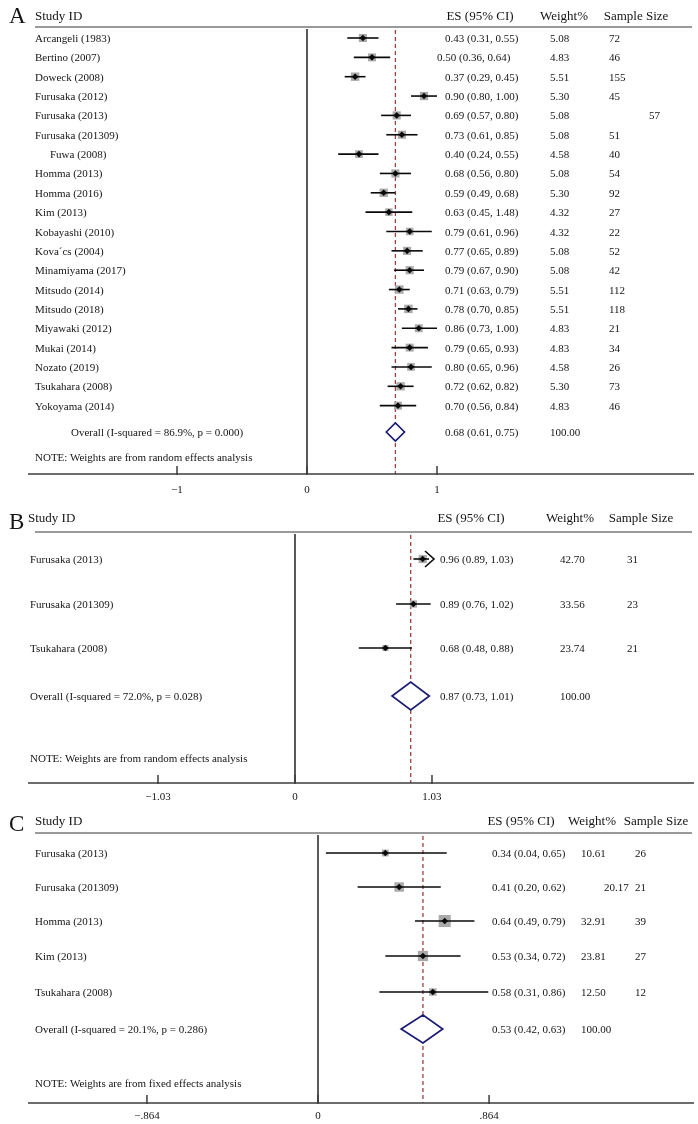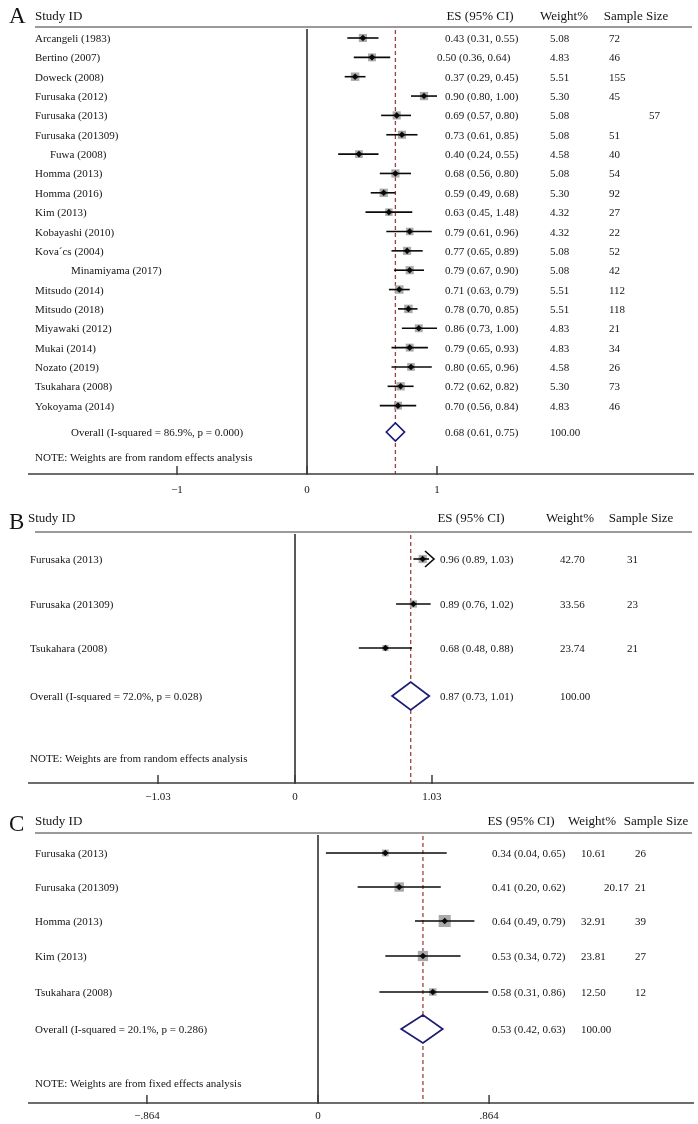--- a/index.html
+++ b/index.html
@@ -177,21 +177,21 @@
     <div class="t" style="left: 550px; top: 212.15px;">4.32</div>
     <div class="t" style="left: 609px; top: 212.15px;">27</div>
     <div class="t" style="left: 35px; top: 231.5px;">Kobayashi (2010)</div>
     <div class="t" style="left: 445px; top: 231.5px;">0.79 (0.61, 0.96)</div>
     <div class="t" style="left: 550px; top: 231.5px;">4.32</div>
     <div class="t" style="left: 609px; top: 231.5px;">22</div>
     <div class="t" style="left: 35px; top: 250.85px;">Kova´cs (2004)</div>
     <div class="t" style="left: 445px; top: 250.85px;">0.77 (0.65, 0.89)</div>
     <div class="t" style="left: 550px; top: 250.85px;">5.08</div>
     <div class="t" style="left: 609px; top: 250.85px;">52</div>
-    <div class="t" style="left: 35px; top: 270.2px; margin-left: 36px;">Minamiyama (2017)</div>
+    <div class="t" style="left: 35px; top: 270.2px;">Minamiyama (2017)</div>
     <div class="t" style="left: 445px; top: 270.2px;">0.79 (0.67, 0.90)</div>
     <div class="t" style="left: 550px; top: 270.2px;">5.08</div>
     <div class="t" style="left: 609px; top: 270.2px;">42</div>
     <div class="t" style="left: 35px; top: 289.55px;">Mitsudo (2014)</div>
     <div class="t" style="left: 445px; top: 289.55px;">0.71 (0.63, 0.79)</div>
     <div class="t" style="left: 550px; top: 289.55px;">5.51</div>
     <div class="t" style="left: 609px; top: 289.55px;">112</div>
     <div class="t" style="left: 35px; top: 308.9px;">Mitsudo (2018)</div>
     <div class="t" style="left: 445px; top: 308.9px;">0.78 (0.70, 0.85)</div>
     <div class="t" style="left: 550px; top: 308.9px;">5.51</div>

